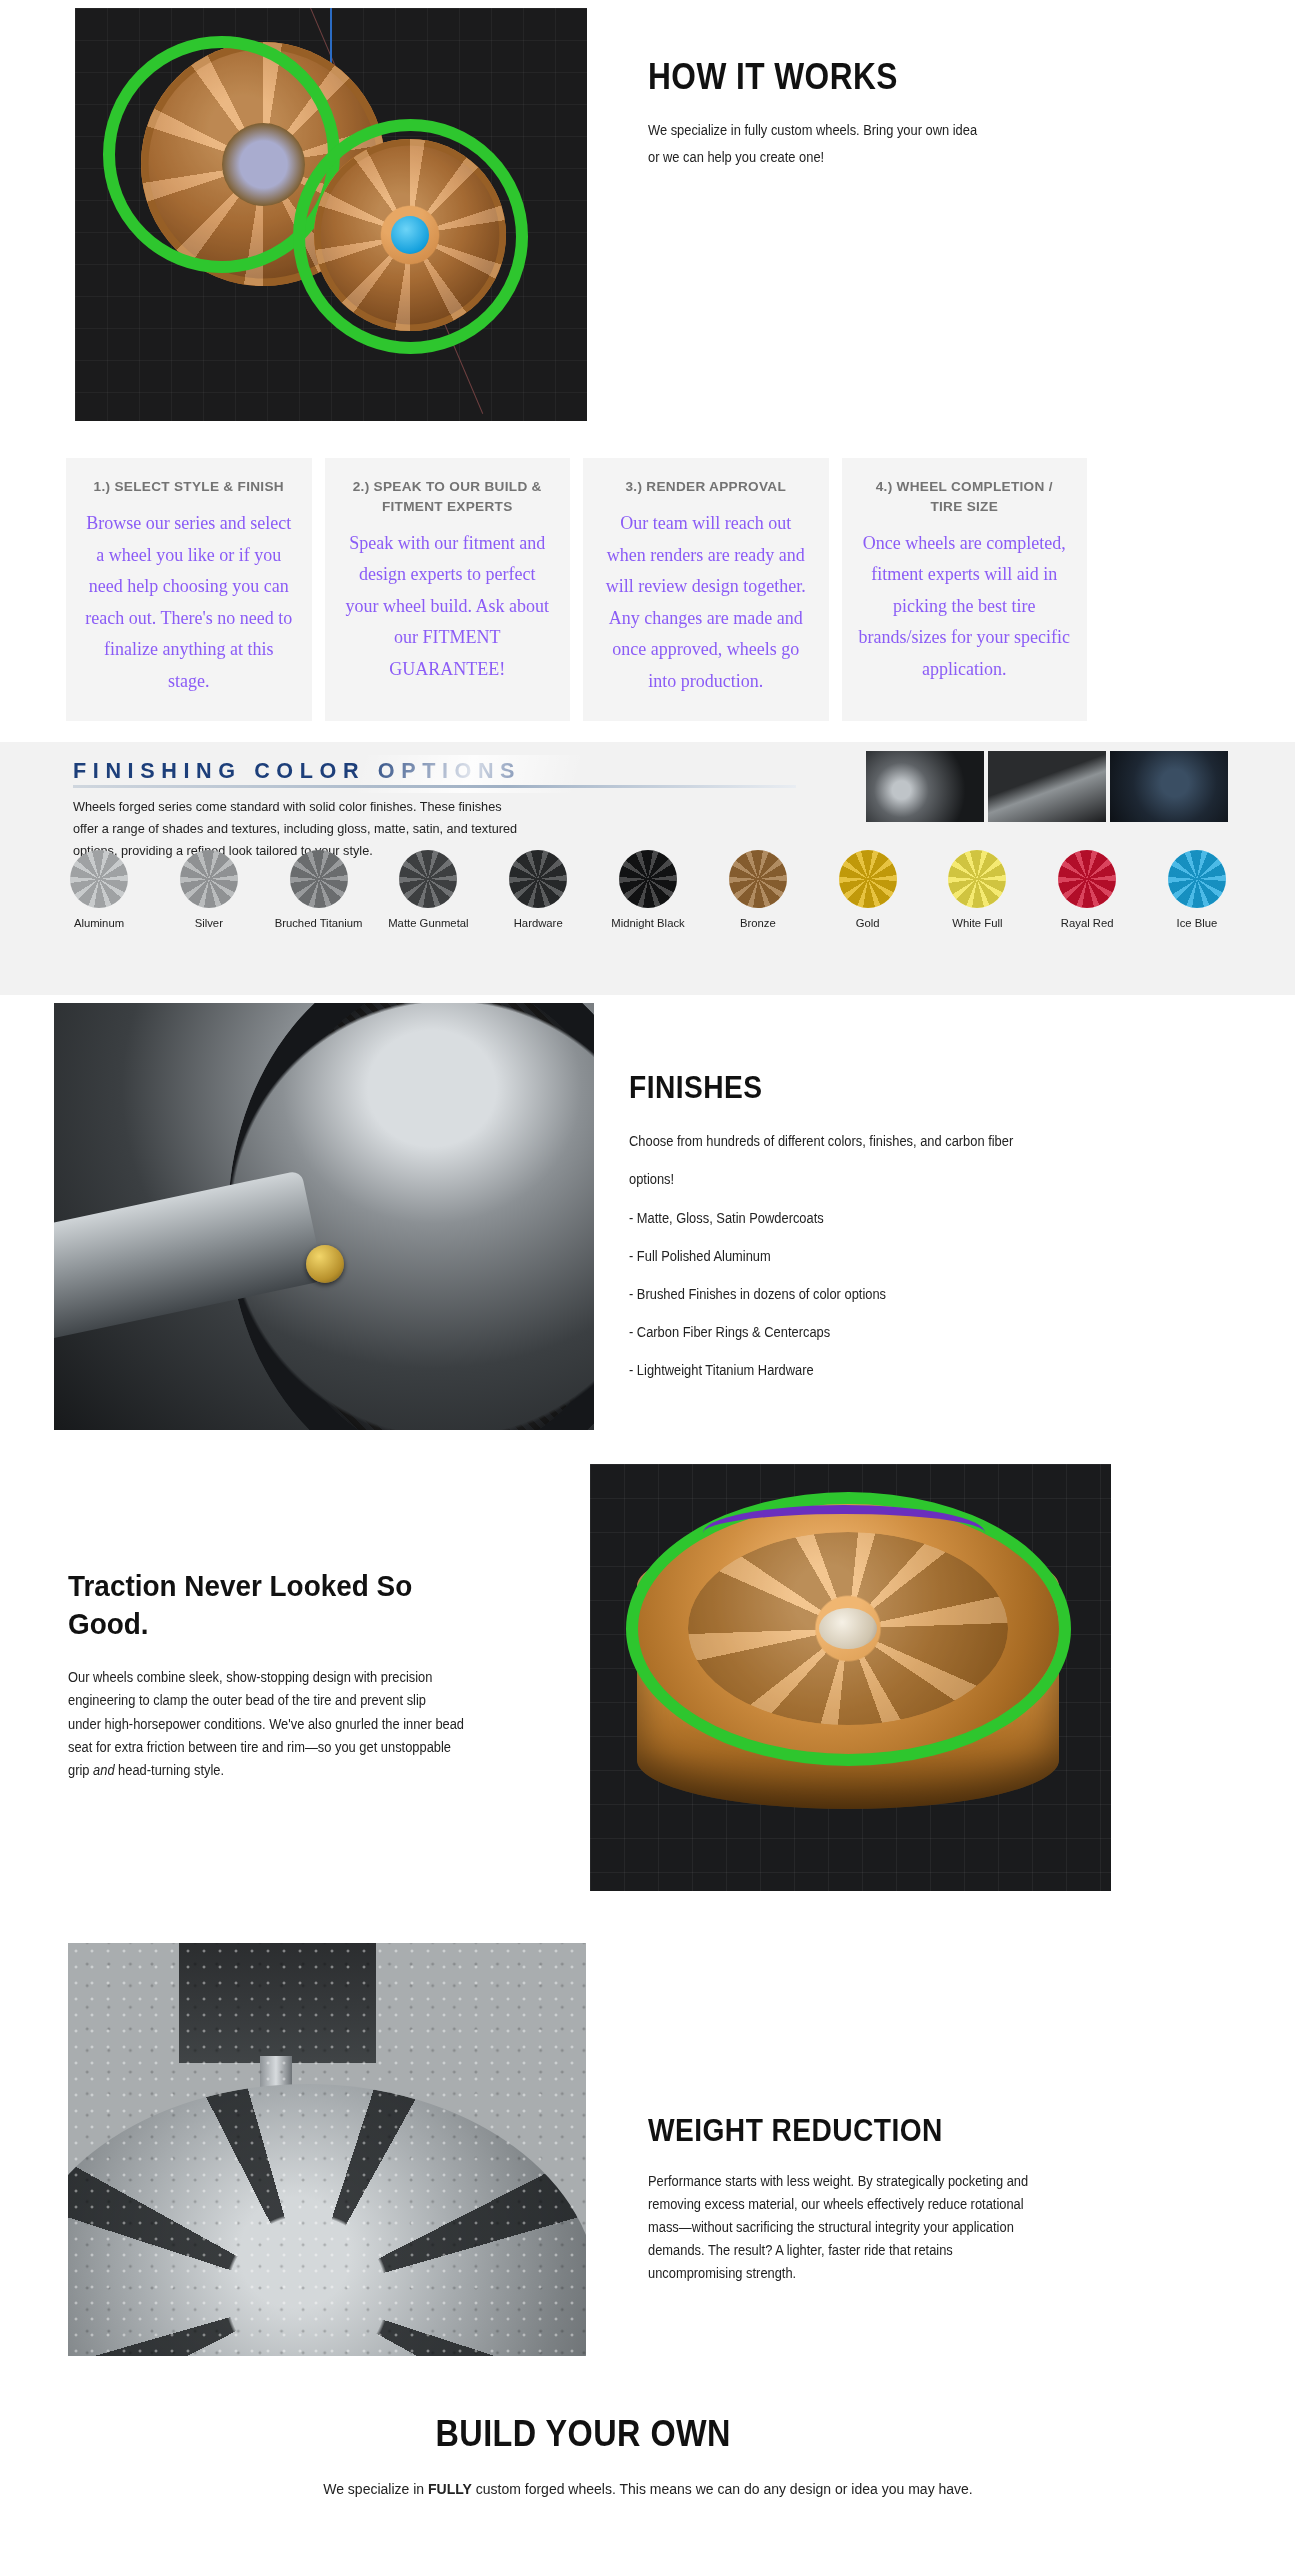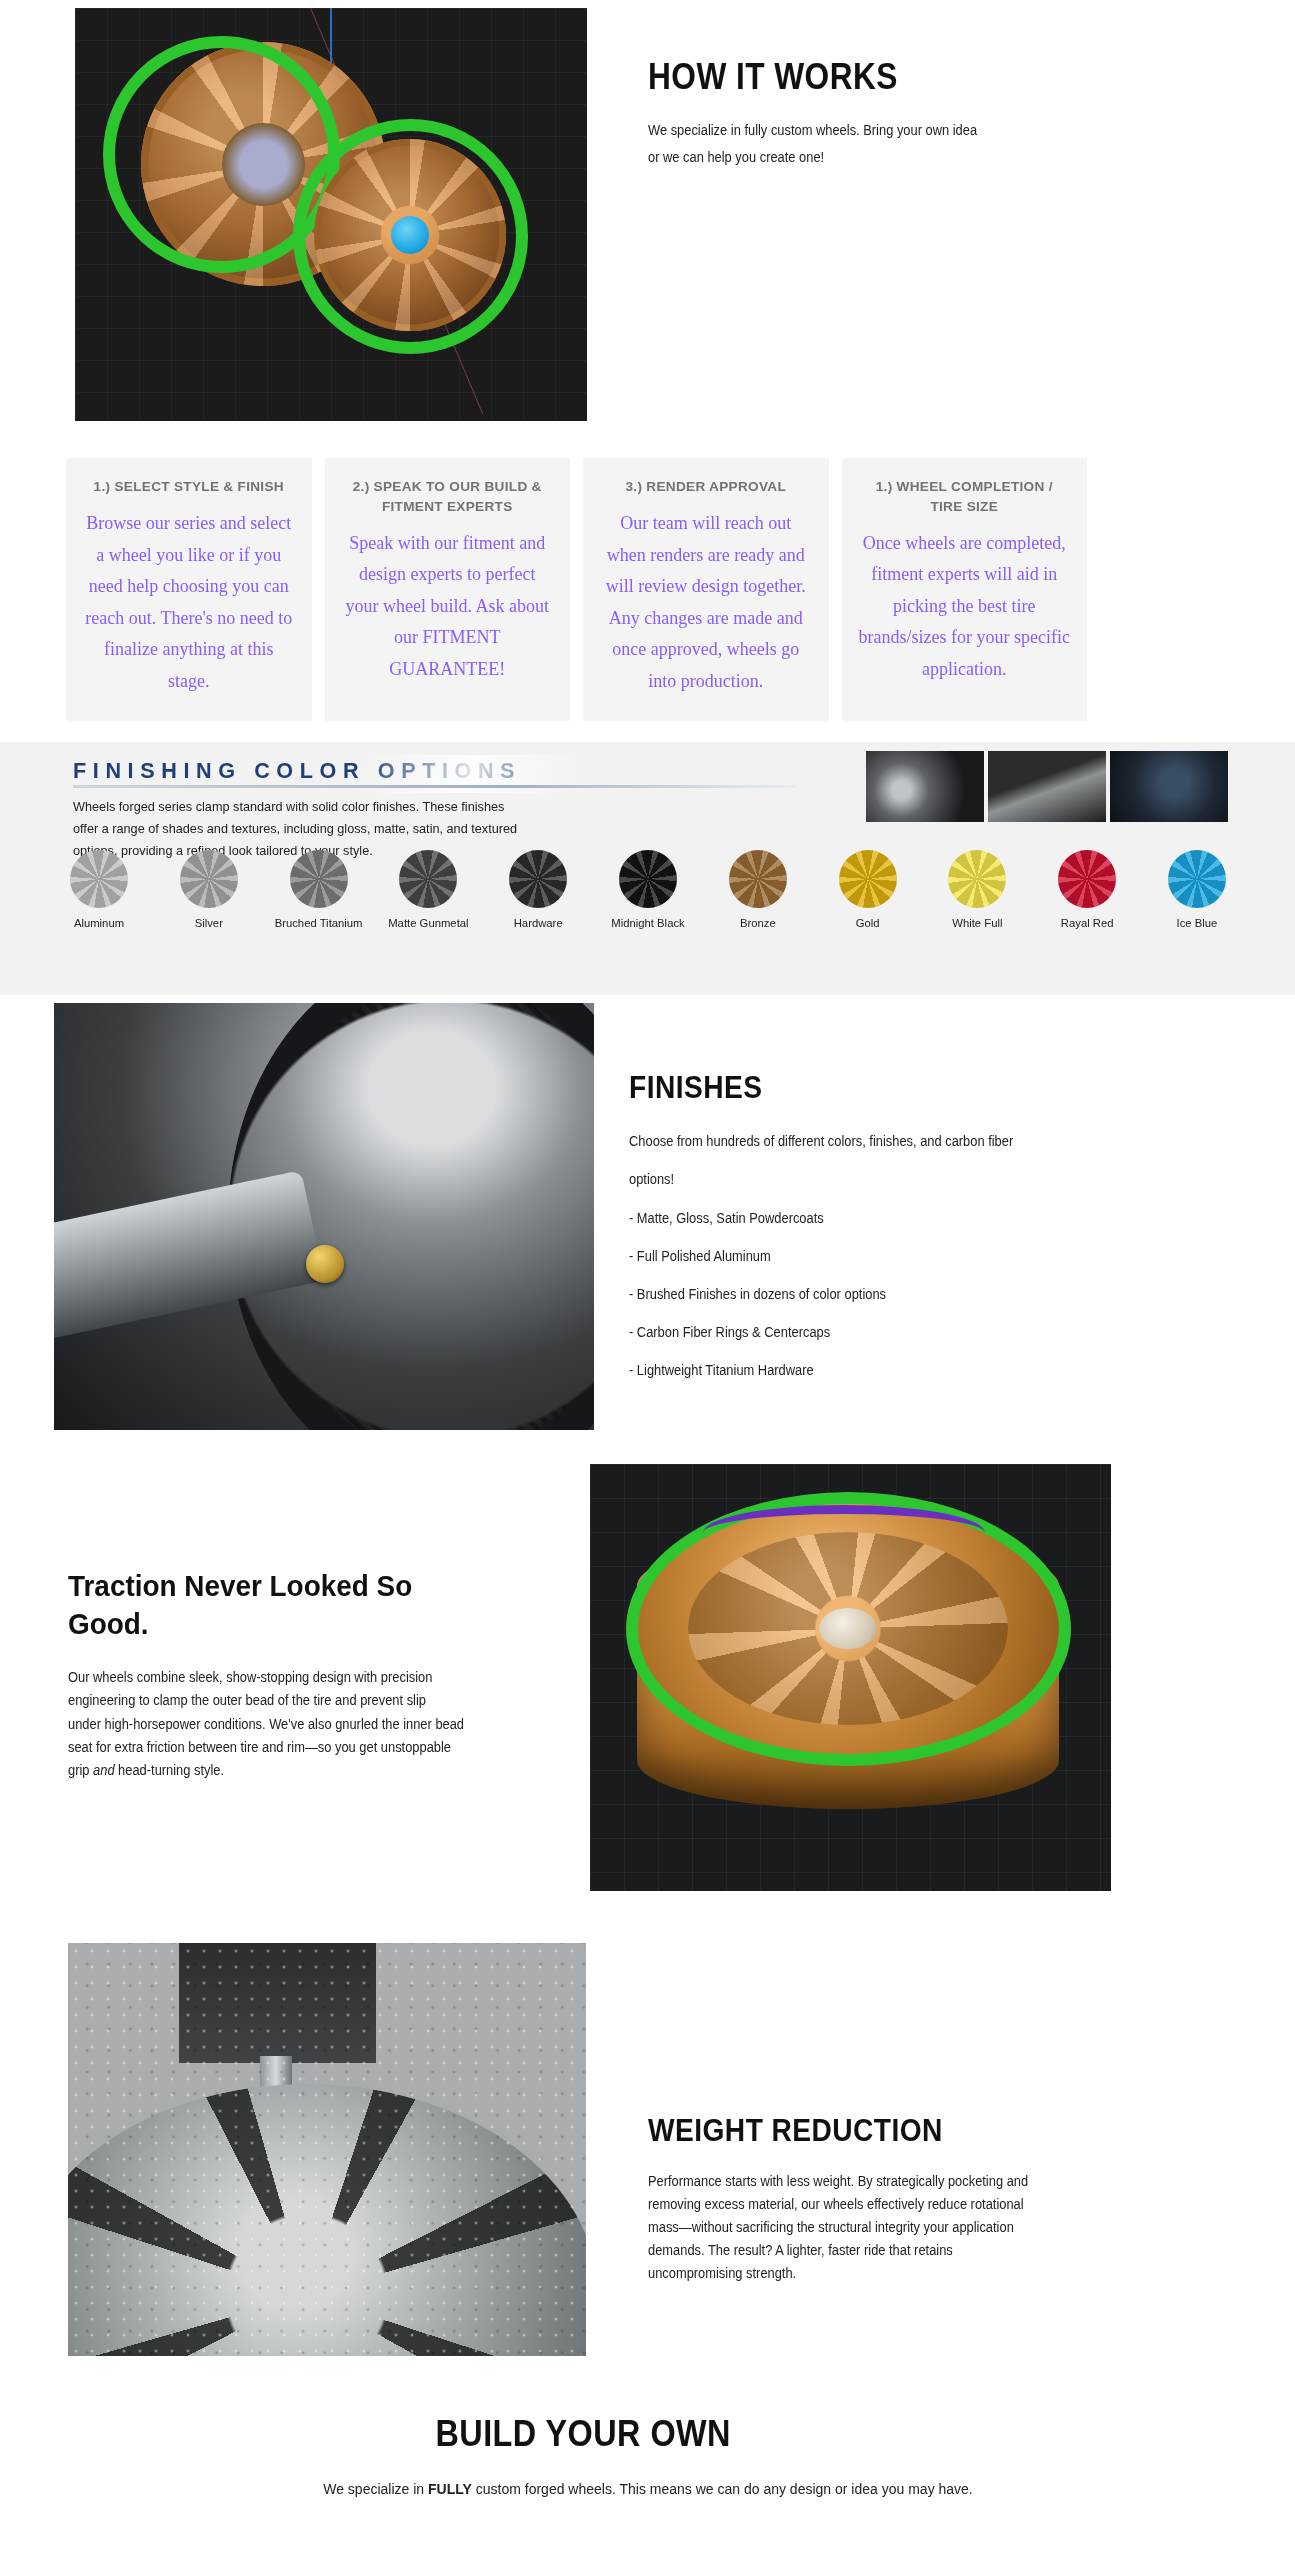--- a/index.html
+++ b/index.html
@@ -404,33 +404,33 @@
       </div>
       <div class="step">
         <div class="step-title">2.) SPEAK TO OUR BUILD &amp; FITMENT EXPERTS</div>
         <div class="step-body">Speak with our fitment and design experts to perfect your wheel build. Ask about our FITMENT GUARANTEE!</div>
       </div>
       <div class="step">
         <div class="step-title">3.) RENDER APPROVAL</div>
         <div class="step-body">Our team will reach out when renders are ready and will review design together. Any changes are made and once approved, wheels go into production.</div>
       </div>
       <div class="step">
-        <div class="step-title">1.) WHEEL COMPLETION / TIRE SIZE</div>
+        <div class="step-title">4.) WHEEL COMPLETION / TIRE SIZE</div>
         <div class="step-body">Once wheels are completed, fitment experts will aid in picking the best tire brands/sizes for your specific application.</div>
       </div>
     </div>
   </section>
 
   <section class="sec-colors">
     <div class="banner-title">FINISHING COLOR OPTIONS</div>
     <div class="banner-streak"></div>
     <div class="banner-line"></div>
 
     <div class="colors-desc">
-      <div>Wheels forged series clamp standard with solid color finishes.  These finishes</div>
+      <div>Wheels forged series come standard with solid color finishes.  These finishes</div>
       <div>offer a range of shades and textures, including gloss, matte, satin, and textured</div>
       <div>options,  providing a refined look tailored to your style.</div>
     </div>
 
     <div class="shop-photos">
       <div class="shop-photo sp1"></div>
       <div class="shop-photo sp2"></div>
       <div class="shop-photo sp3"></div>
     </div>
 

